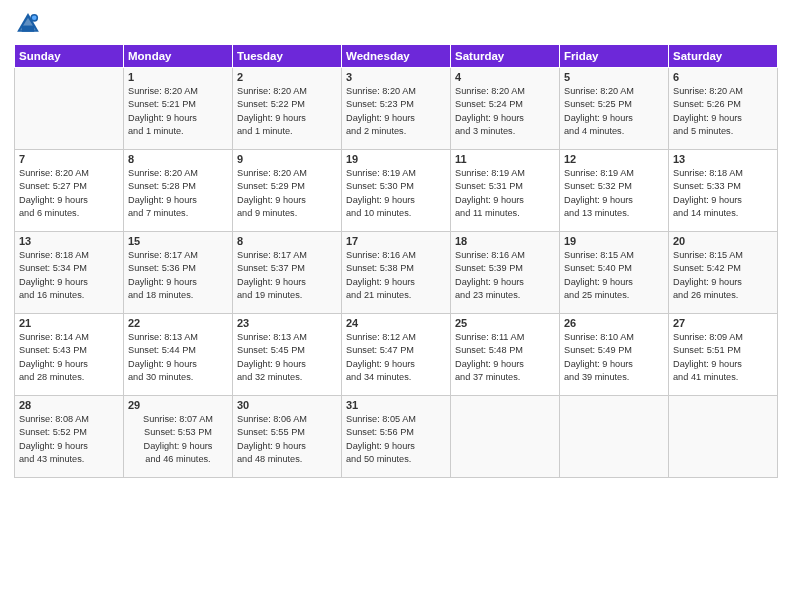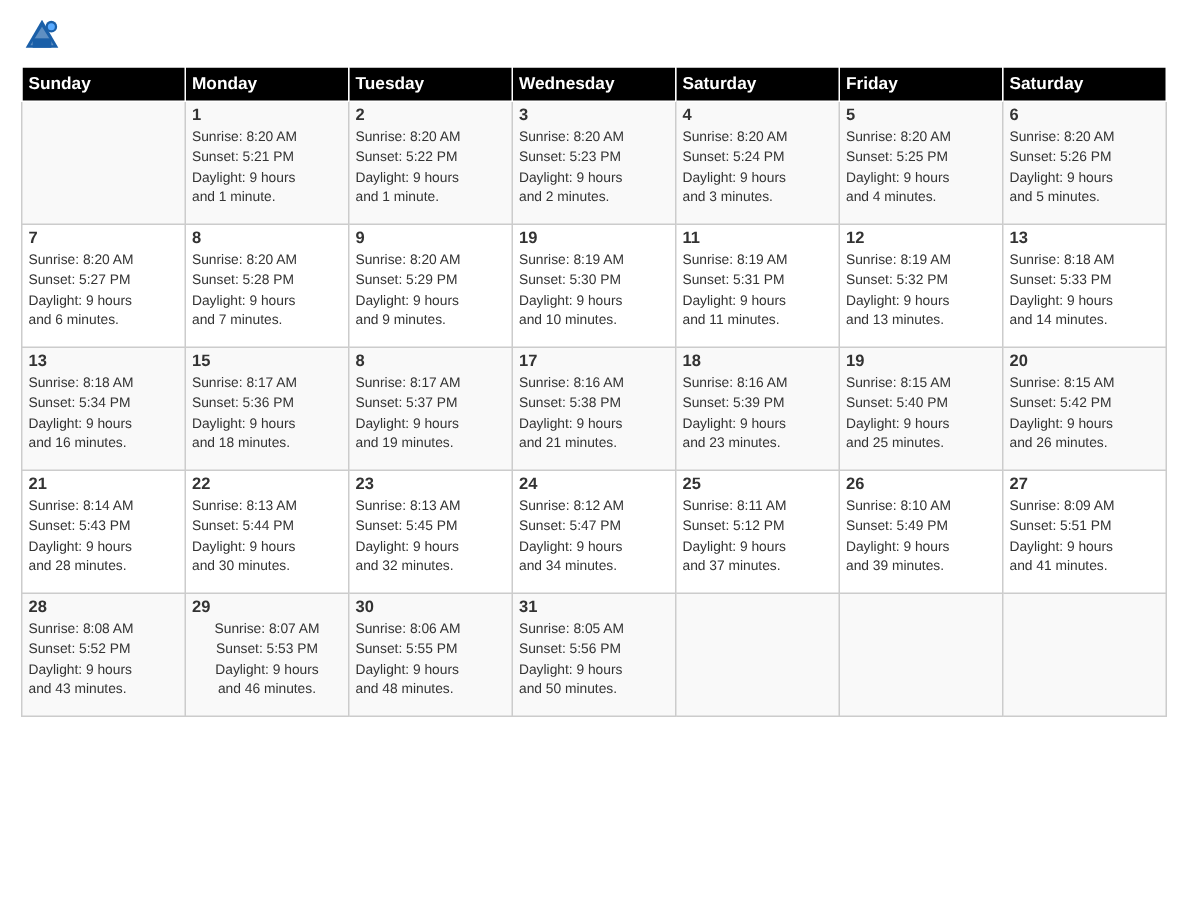--- a/index.html
+++ b/index.html
@@ -49,21 +49,21 @@
       font-size: 13px;
       color: #555;
       margin-top: 2px;
     }
     table {
       width: 100%;
       border-collapse: collapse;
       table-layout: fixed;
     }
     thead tr th {
-      background-color: #000000;
+      background-color: #6d28d9;
       color: #fff;
       font-size: 11.5px;
       font-weight: bold;
       padding: 5px 4px;
       text-align: left;
       border: 1px solid #fff;
     }
     tbody tr td {
       border: 1px solid #ccc;
       vertical-align: top;
@@ -299,21 +299,21 @@
           <td>
             <span class="day-number">24</span>
             <div class="day-info" style="white-space: pre-line;">Sunrise: 8:12 AM
 Sunset: 5:47 PM
 Daylight: 9 hours
 and 34 minutes.</div>
           </td>
           <td>
             <span class="day-number">25</span>
             <div class="day-info" style="white-space: pre-line;">Sunrise: 8:11 AM
-Sunset: 5:12 PM
+Sunset: 5:48 PM
 Daylight: 9 hours
 and 37 minutes.</div>
           </td>
           <td>
             <span class="day-number">26</span>
             <div class="day-info" style="white-space: pre-line;">Sunrise: 8:10 AM
 Sunset: 5:49 PM
 Daylight: 9 hours
 and 39 minutes.</div>
           </td>

